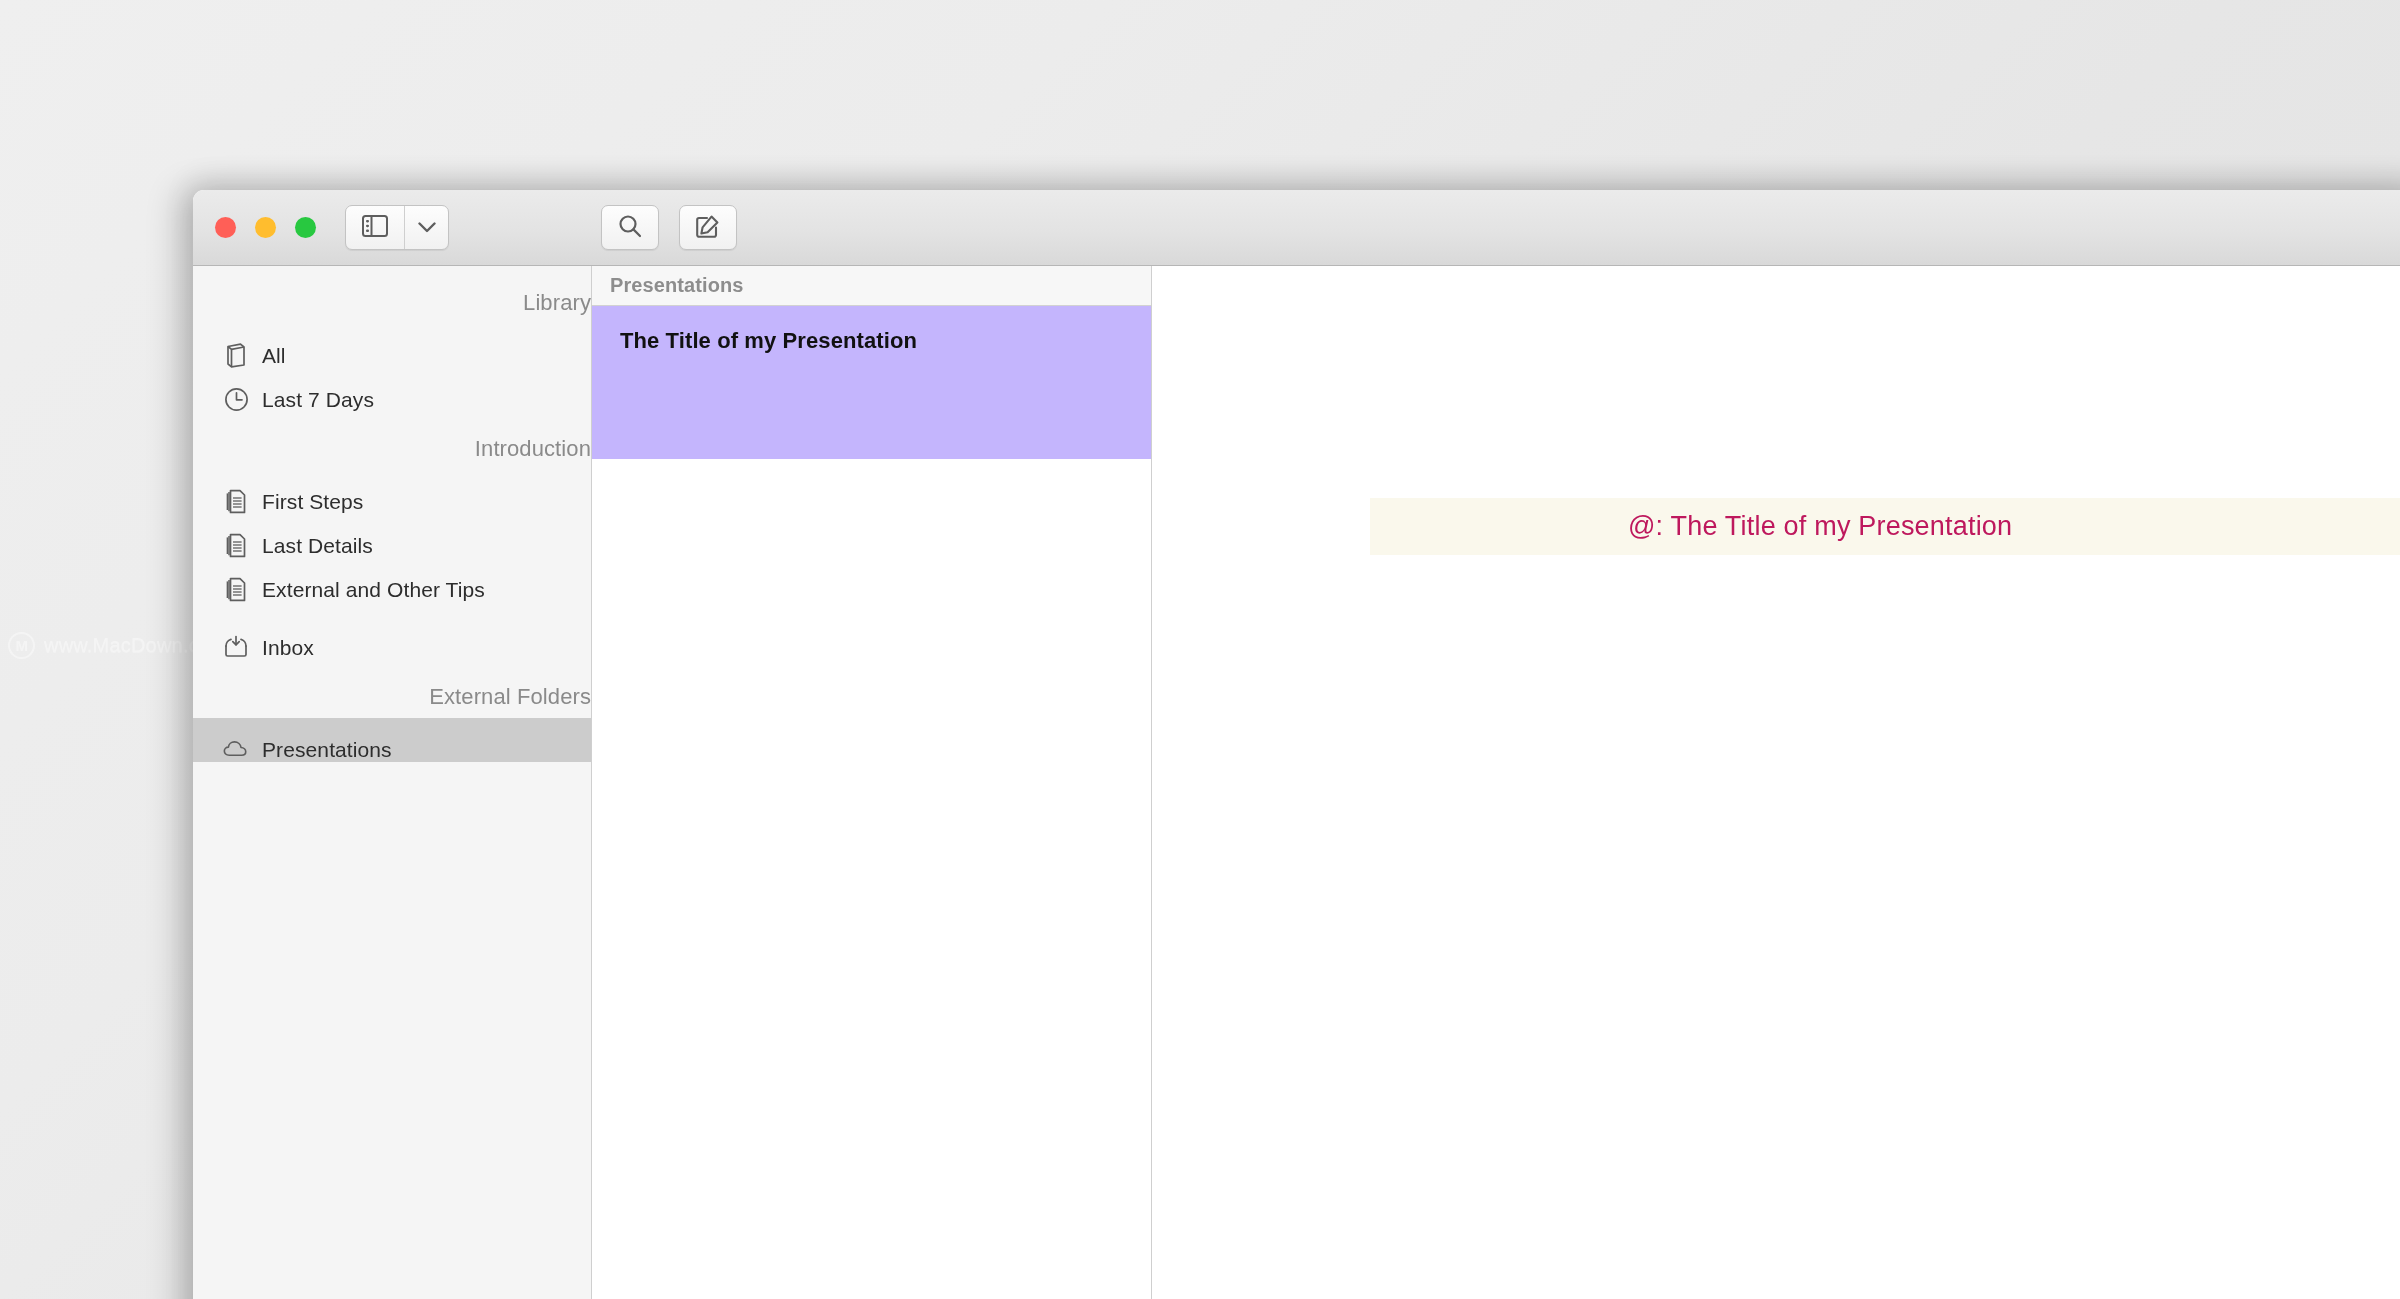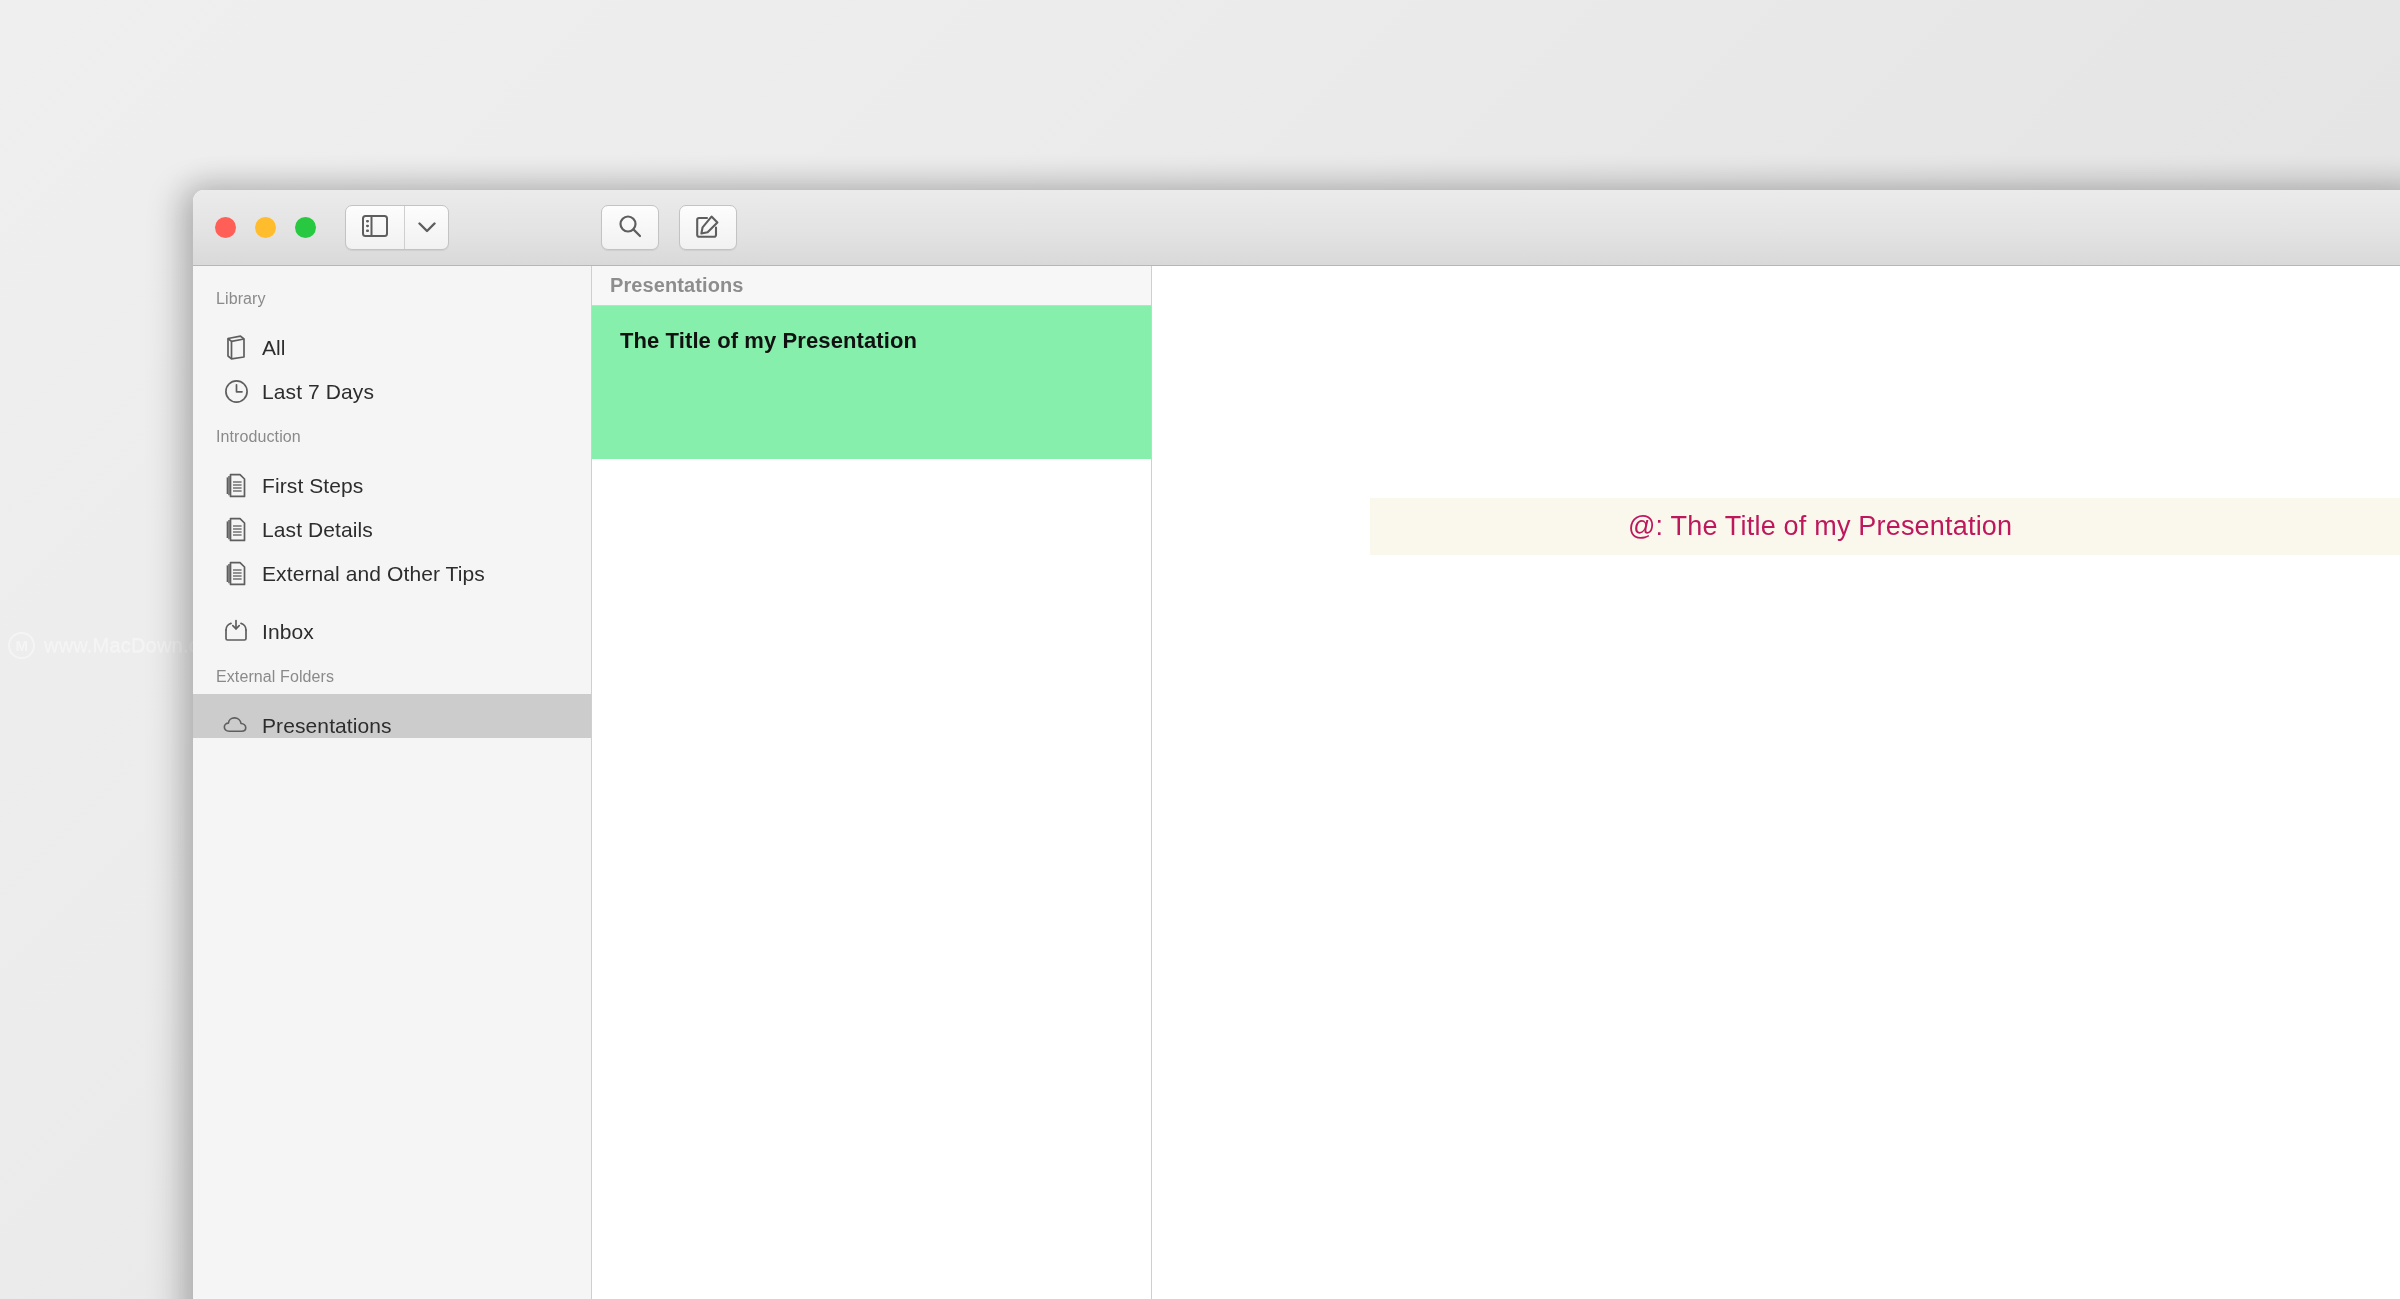--- a/index.html
+++ b/index.html
@@ -136,24 +136,25 @@
 
   
   .sidebar {
     width: 399px;
     background: #f5f5f5;
     border-right: 1px solid #cfcfcf;
     padding-top: 14px;
     flex-shrink: 0;
   }
   .sb-section-title {
-    font-size: 16px;
+    font-size: 22px;
     color: #8a8a8a;
-    padding: 10px 0 8px 23px;
+    padding: 10px 0 8px 17px;
     letter-spacing: 0.1px;
+    text-align: right;
   }
   .sb-item {
     display: flex;
     align-items: flex-end;
     height: 44px;
     padding-left: 30px;
     gap: 13px;
     cursor: default;
   }
   .sb-item.selected { background: #cccccc; }
@@ -188,21 +189,21 @@
     padding-left: 18px;
   }
   .list-header-title {
     font-size: 20px;
     color: #8d8d8d;
     font-weight: bold;
     letter-spacing: 0.1px;
   }
   .list-row {
     height: 153px;
-    background: #86efac;
+    background: #c4b5fd;
     padding: 22px 20px 0 28px;
     cursor: default;
   }
   .list-row-title {
     font-size: 22px;
     font-weight: bold;
     color: #111111;
     letter-spacing: 0.1px;
   }
 

